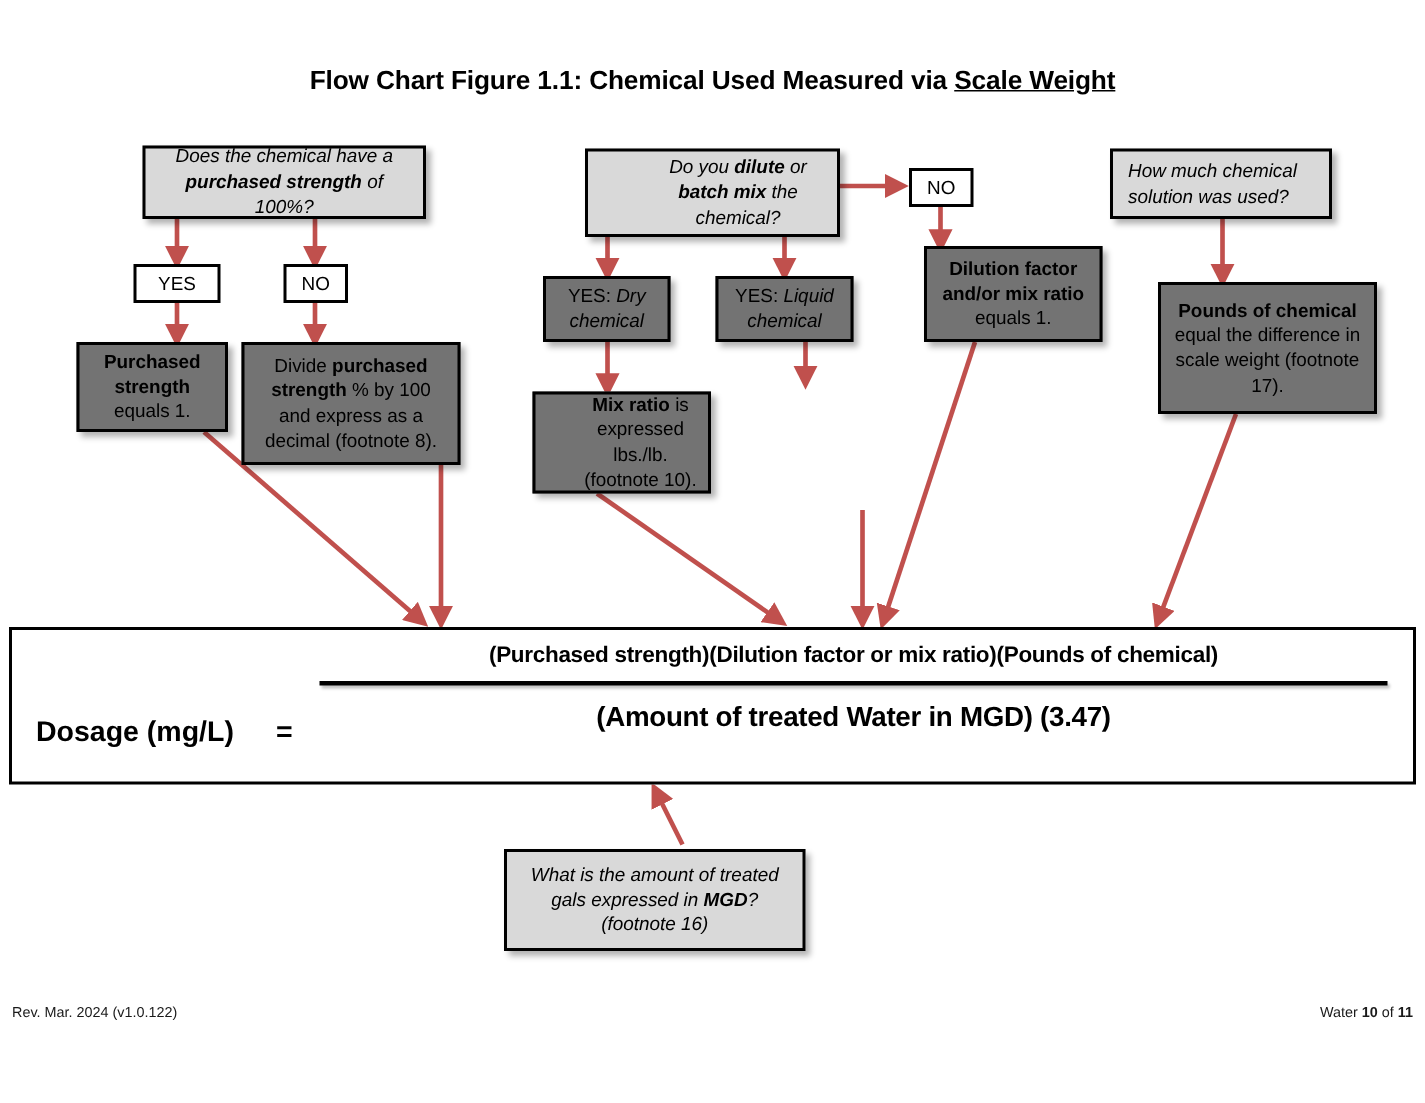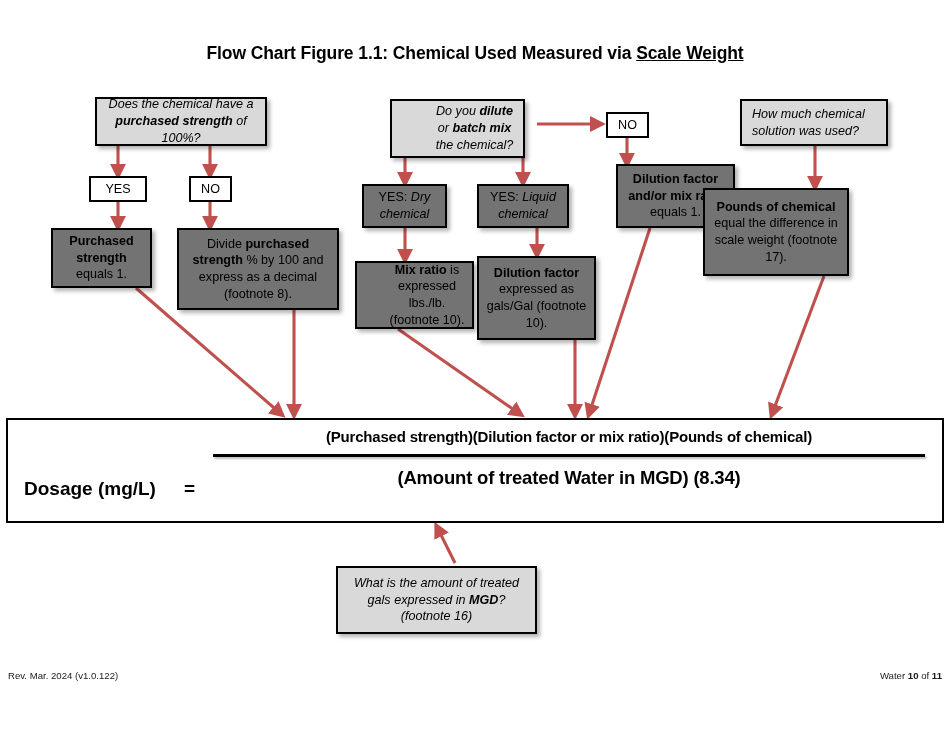--- a/index.html
+++ b/index.html
@@ -195,48 +195,48 @@
       <path d="M650,228 L589,414"></path>
 
       <path d="M815,146 L815,186"></path>
 
       <path d="M824,276 L772,414"></path>
 
       <path d="M455,563 L437,527"></path>
     </g>
   </svg>
 
-  <div class="node gray shadow italic" style="left:95px; top:97px; width:172px; height:49px;">
+  <div class="node gray shadow italic" style="left:95px; top:97px; width:189px; height:49px;">
     <div>
       <span>Does the chemical have a</span><br>
       <b>purchased strength</b><span> of 100%?</span>
     </div>
   </div>
 
   <div class="chip" style="left:89px; top:176px; width:58px; height:26px;text-align:right;">
     <span>YES</span>
   </div>
 
   <div class="chip" style="left:189px; top:176px; width:43px; height:26px;">
     <span>NO</span>
   </div>
 
   <div class="node shadow" style="left:51px; top:228px; width:101px; height:60px;">
     <div>
       <b>Purchased strength</b><span> equals 1.</span>
     </div>
   </div>
 
-  <div class="node shadow" style="left:177px; top:228px; width:162px; height:82px;">
+  <div class="node shadow" style="left:161px; top:228px; width:146px; height:82px;">
     <div>
       <span>Divide </span><b>purchased strength</b><span> % by 100 and express as a decimal (footnote 8).</span>
     </div>
   </div>
 
-  <div class="node gray shadow italic" style="left:390px; top:99px; width:135px; height:59px;padding-left:40px;">
+  <div class="node gray shadow italic" style="left:390px; top:99px; width:170px; height:59px;padding-left:40px;">
     <div>
       <span>Do you </span><b>dilute</b><span> or </span><b>batch mix</b><span> the chemical?</span>
     </div>
   </div>
 
   <div class="chip" style="left:606px; top:112px; width:43px; height:26px;">
     <span>NO</span>
   </div>
 
   <div class="node shadow" style="left:362px; top:184px; width:85px; height:44px;">
@@ -250,53 +250,48 @@
       <span>YES: </span><i>Liquid chemical</i>
     </div>
   </div>
 
   <div class="node shadow" style="left:355px; top:261px; width:119px; height:68px;padding-left:31px;">
     <div>
       <b>Mix ratio</b><span> is expressed lbs./lb. (footnote 10).</span>
     </div>
   </div>
 
-  <div class="node shadow" style="left:477px; top:256px; width:119px; height:84px;">
-    <div>
-      <b>Dilution factor</b><span> expressed as gals/Gal (footnote 10).</span>
-    </div>
-  </div>
 
   <div class="node shadow" style="left:616px; top:164px; width:119px; height:64px;">
     <div>
       <b>Dilution factor and/or mix ratio</b><span> equals 1.</span>
     </div>
   </div>
 
   <div class="node gray shadow italic leftal" style="left:740px; top:99px; width:148px; height:47px; padding-left:10px;">
     <div>
       <span>How much chemical</span><br>
       <span>solution was used?</span>
     </div>
   </div>
 
-  <div class="node shadow" style="left:703px; top:188px; width:146px; height:88px;justify-content:flex-end;">
+  <div class="node shadow" style="left:772px; top:188px; width:146px; height:88px;justify-content:flex-end;">
     <div>
       <b>Pounds of chemical</b><span> equal the difference in scale weight (footnote 17).</span>
     </div>
   </div>
 
   <div id="formula-box">
     <div id="formula-inner">
       <div id="dosage-label">Dosage (mg/L)</div>
       <div id="equals-sign">=</div>
       <div id="fraction">
         <div id="numerator">(Purchased strength)(Dilution factor or mix ratio)(Pounds of chemical)</div>
         <div id="fraction-bar"></div>
-        <div id="denominator">(Amount of treated Water in MGD) (8.34)</div>
+        <div id="denominator">(Amount of treated Water in MGD) (3.47)</div>
       </div>
     </div>
   </div>
 
   <div class="node gray shadow italic" style="left:336px; top:566px; width:201px; height:68px;">
     <div>
       <span>What is the amount of treated</span><br>
       <span>gals expressed in </span><b>MGD</b><span>?</span><br>
       <span>(footnote 16)</span>
     </div>

